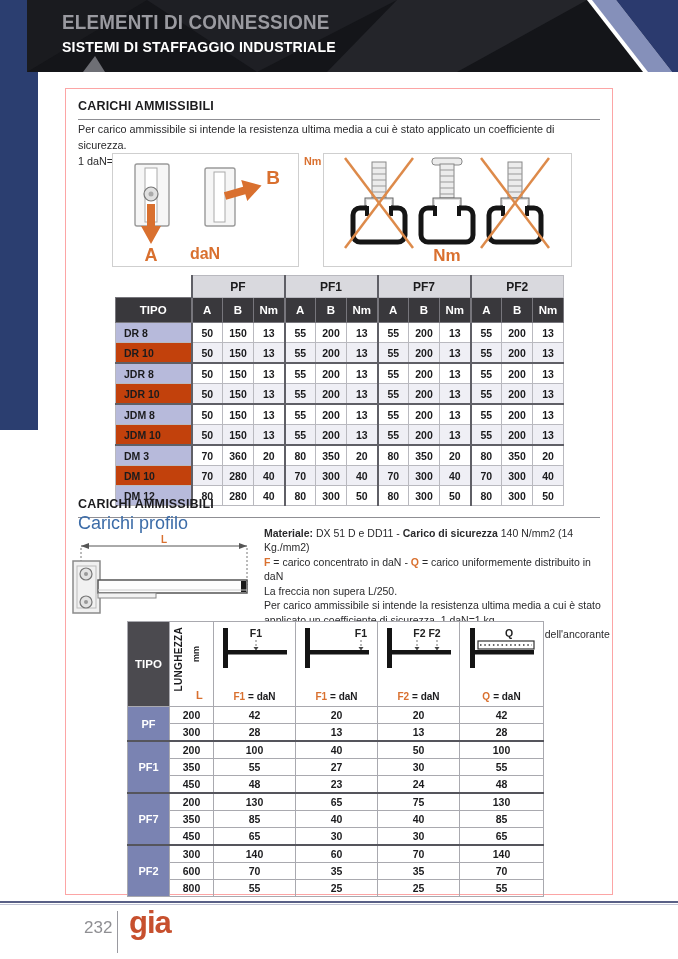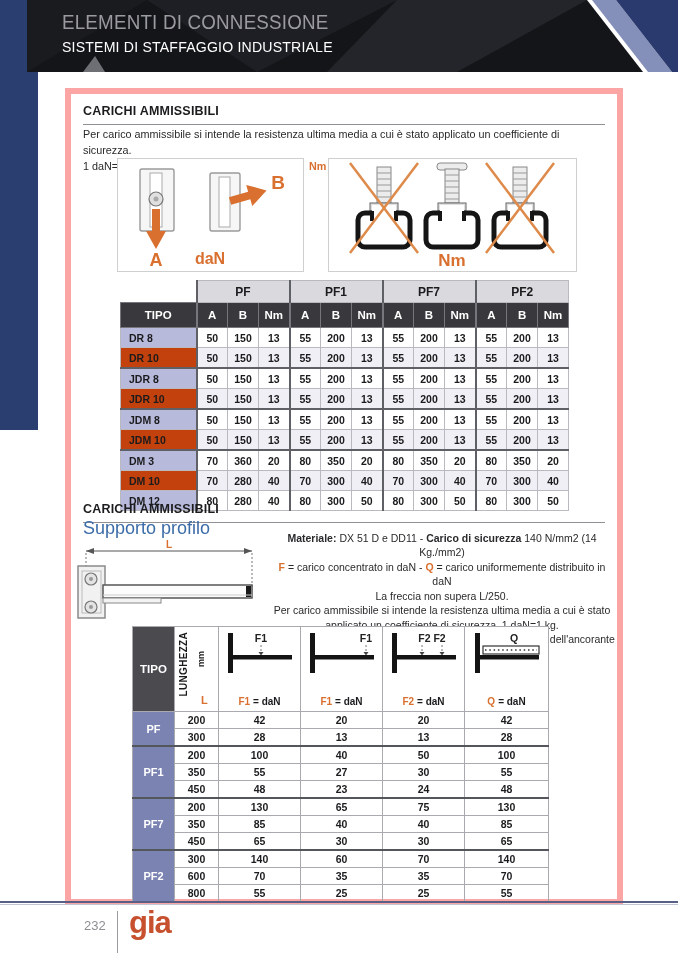--- a/index.html
+++ b/index.html
@@ -3,28 +3,28 @@
 <meta charset="utf-8">
 <style>
   html,body{margin:0;padding:0;background:#fff;}
   .page{position:relative;width:678px;height:959px;background:#fff;overflow:hidden;
         font-family:"Liberation Sans","DejaVu Sans",sans-serif;color:#222;}
 
   
   .accent-bar{position:absolute;left:0;top:0;width:38px;height:430px;background:#2b3e70;}
 
   
-  .hdr{position:absolute;left:27px;top:0;width:651px;height:72px;background:#141519;overflow:hidden;}
+  .hdr{position:absolute;left:27px;top:0;width:651px;height:72px;background:#141519;overflow:hidden;font-weight:bold;}
   .hdr-deco{position:absolute;left:0;top:0;}
   .hdr-text{position:absolute;left:35px;top:11px;}
   .h-title{font-size:20px;color:#9a9aa0;letter-spacing:.2px;transform:scaleX(.94);transform-origin:left;white-space:nowrap;}
   .h-sub{font-size:15px;color:#ffffff;margin-top:4px;letter-spacing:.2px;transform:scaleX(.94);transform-origin:left;white-space:nowrap;}
 
   
-  .content{position:absolute;left:65px;top:88px;width:546px;height:805px;background:#fff;border:6px solid #fca5a5;}
+  .content{position:absolute;left:65px;top:88px;width:546px;height:805px;background:#fff;border:1px solid #fca5a5;}
 
   .sec-heading{position:absolute;left:12px;width:522px;margin:0;font-size:12.5px;font-weight:bold;
                color:#1c1c1e;padding-bottom:6px;border-bottom:1px solid #8f8f94;letter-spacing:.2px;}
   .sh1{top:10px;} .sh2{top:408px;}
 
   .intro{position:absolute;left:12px;top:32px;width:526px;margin:0;font-size:10.8px;line-height:1.5;color:#2a2a2c;}
   .okey,.orange{color:#d9702f;font-weight:bold;}
   .legend-key{margin-left:16px;}
   .legend-txt{margin-left:3px;}
 
@@ -41,21 +41,21 @@
   .t1 td.tipo-cell{background:#b7badb;text-align:left;padding-left:8px;}
   .t1 tr.alt td{background:#efeff5;}
   .t1 tr.alt td.tipo-cell{background:#c2410c;}
   .t1 .group-r{border-right:2px solid #5f5f66;}
   .t1 tr.group-end td{border-bottom:2px solid #5f5f66;}
 
   .subheading{position:absolute;left:12px;top:424px;margin:0;font-size:18px;font-weight:normal;color:#3c6ca8;}
 
   .profile-svg{position:absolute;left:2px;top:446px;}
 
-  .info{position:absolute;left:198px;top:437px;width:346px;margin:0;font-size:10.5px;line-height:1.38;color:#2a2a2c;text-align:center;}
+  .info{position:absolute;left:198px;top:437px;width:346px;margin:0;font-size:10.5px;line-height:1.38;color:#2a2a2c;}
   .b{font-weight:bold;}
 
   
   .t2{position:absolute;left:61px;top:532px;width:416px;border-collapse:collapse;table-layout:fixed;font-size:10.5px;}
   .t2 th,.t2 td{border:1px solid #a9a9af;padding:0;}
   .t2 thead th{height:84px;background:#fff;vertical-align:middle;}
   .t2 th.tipo2-h{background:#4b4a4f;color:#fff;font-size:11.5px;font-weight:bold;}
   .t2 td{height:16px;text-align:center;font-weight:bold;color:#1b1b1d;}
   .t2 td.tipo2-cell{background:#7a83b2;color:#fff;border-bottom:2px solid #55555c;font-size:11px;}
   .t2 td.tipo2-cell.last-group{border-bottom:1px solid #a9a9af;}
@@ -66,21 +66,21 @@
   .lun-unit{left:21px;top:24px;font-weight:bold;font-size:9px;}
   .lun-sym{position:absolute;left:26px;bottom:5px;color:#d9702f;font-weight:bold;font-size:11px;}
   .loadhead{display:flex;flex-direction:column;align-items:center;justify-content:space-between;height:76px;padding:4px 0 4px 0;}
   .loadcap{font-size:10px;font-weight:bold;color:#1b1b1d;margin-top:16px;}
   .loadcap .okey{margin-right:3px;}
   .ftxt{font-size:10.5px;font-weight:bold;fill:#222;font-family:"Liberation Sans","DejaVu Sans",sans-serif;}
   .dash{stroke:#777;stroke-width:1;stroke-dasharray:2,2;}
 
   
   .footer-rule{position:absolute;left:0;top:901px;width:678px;height:1px;border-top:2px solid #596086;border-bottom:1px solid #c2c5d6;}
-  .pagenum{position:absolute;left:84px;top:918px;font-size:13px;color:#8f8f93;}
+  .pagenum{position:absolute;left:84px;top:918px;font-size:17px;color:#8f8f93;}
   .footer-vrule{position:absolute;left:117px;top:911px;width:1px;height:42px;background:#9a9aa0;}
   .logo{position:absolute;left:129px;top:905px;font-size:31px;font-weight:bold;color:#c7502e;letter-spacing:-1px;}
 
   svg text{font-family:"Liberation Sans","DejaVu Sans",sans-serif;}
 </style>
 </head>
 <body>
 
 <div class="page">
 
@@ -344,21 +344,21 @@
             <td>300</td>
             <td class="group-r">50</td>
             <td>80</td>
             <td>300</td>
             <td>50</td>
           </tr>
         </tbody>
     </table>
 
     <h2 class="sec-heading sh2">CARICHI AMMISSIBILI</h2>
-    <h3 class="subheading">Supporto profilo</h3>
+    <h3 class="subheading">Carichi profilo</h3>
 
     <svg class="profile-svg" width="195" height="82" viewBox="0 0 195 82">
       <line x1="13" y1="11" x2="179" y2="11" stroke="#555555" stroke-width="1"></line>
       <polygon points="13,11 21,8 21,14" fill="#555555"></polygon>
       <polygon points="179,11 171,8 171,14" fill="#555555"></polygon>
       <text x="96" y="8" text-anchor="middle" font-size="10" font-weight="bold" fill="#d9702f">L</text>
       <line x1="13" y1="13" x2="13" y2="32" class="dash"></line>
       <line x1="179" y1="13" x2="179" y2="50" class="dash"></line>
       <g>
         <rect x="5" y="26" width="27" height="52" fill="#f1f1f1" stroke="#8a8a8a" stroke-width="1.5"></rect>

